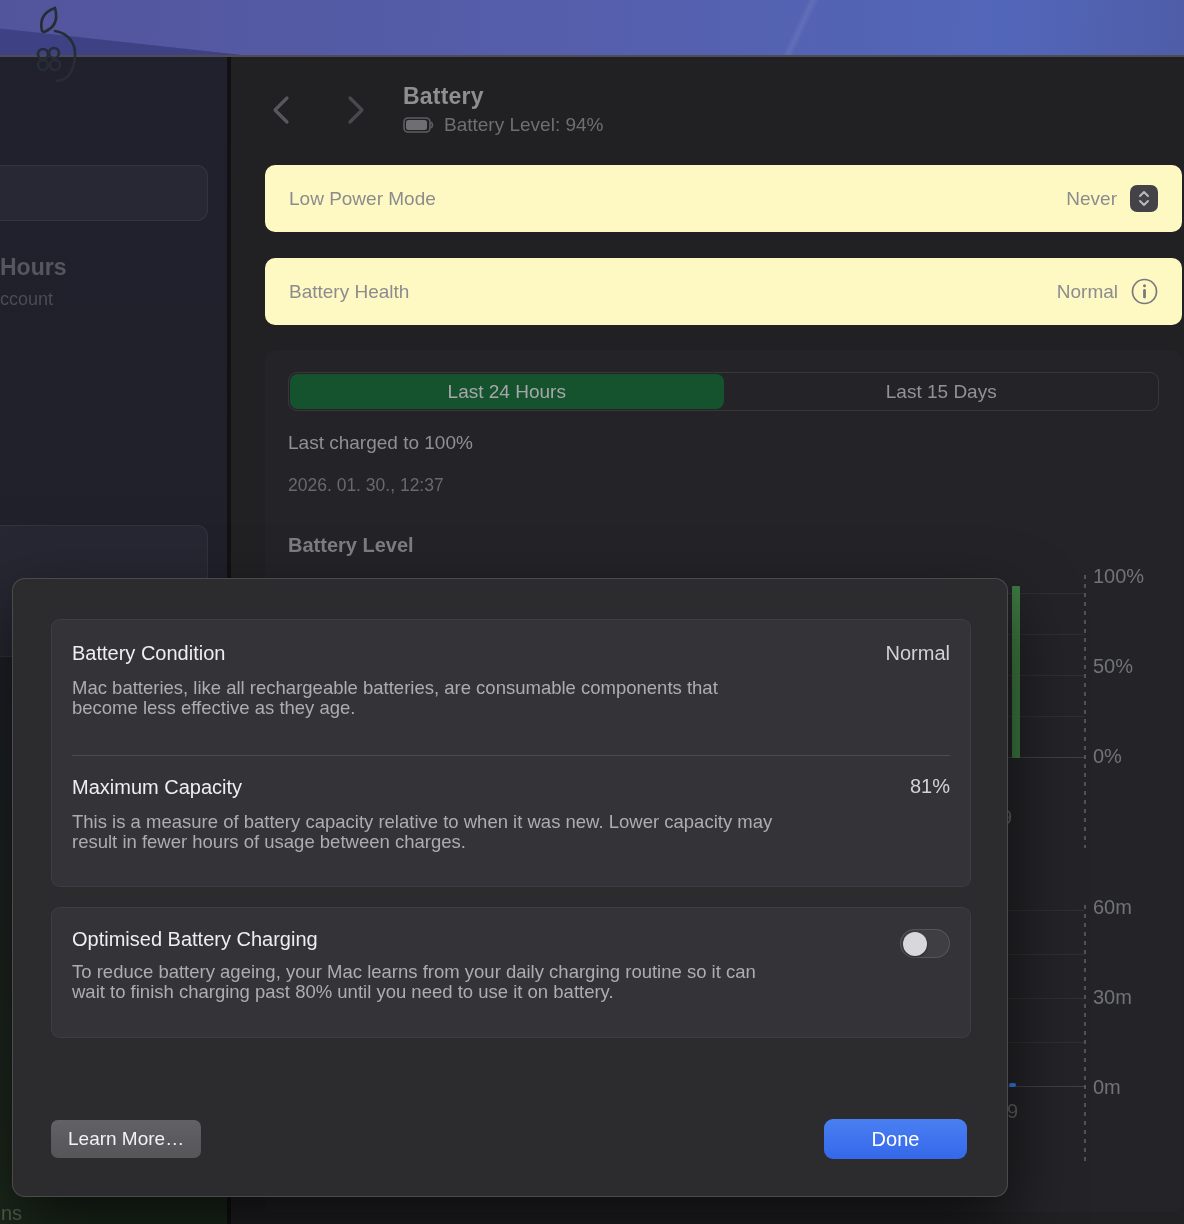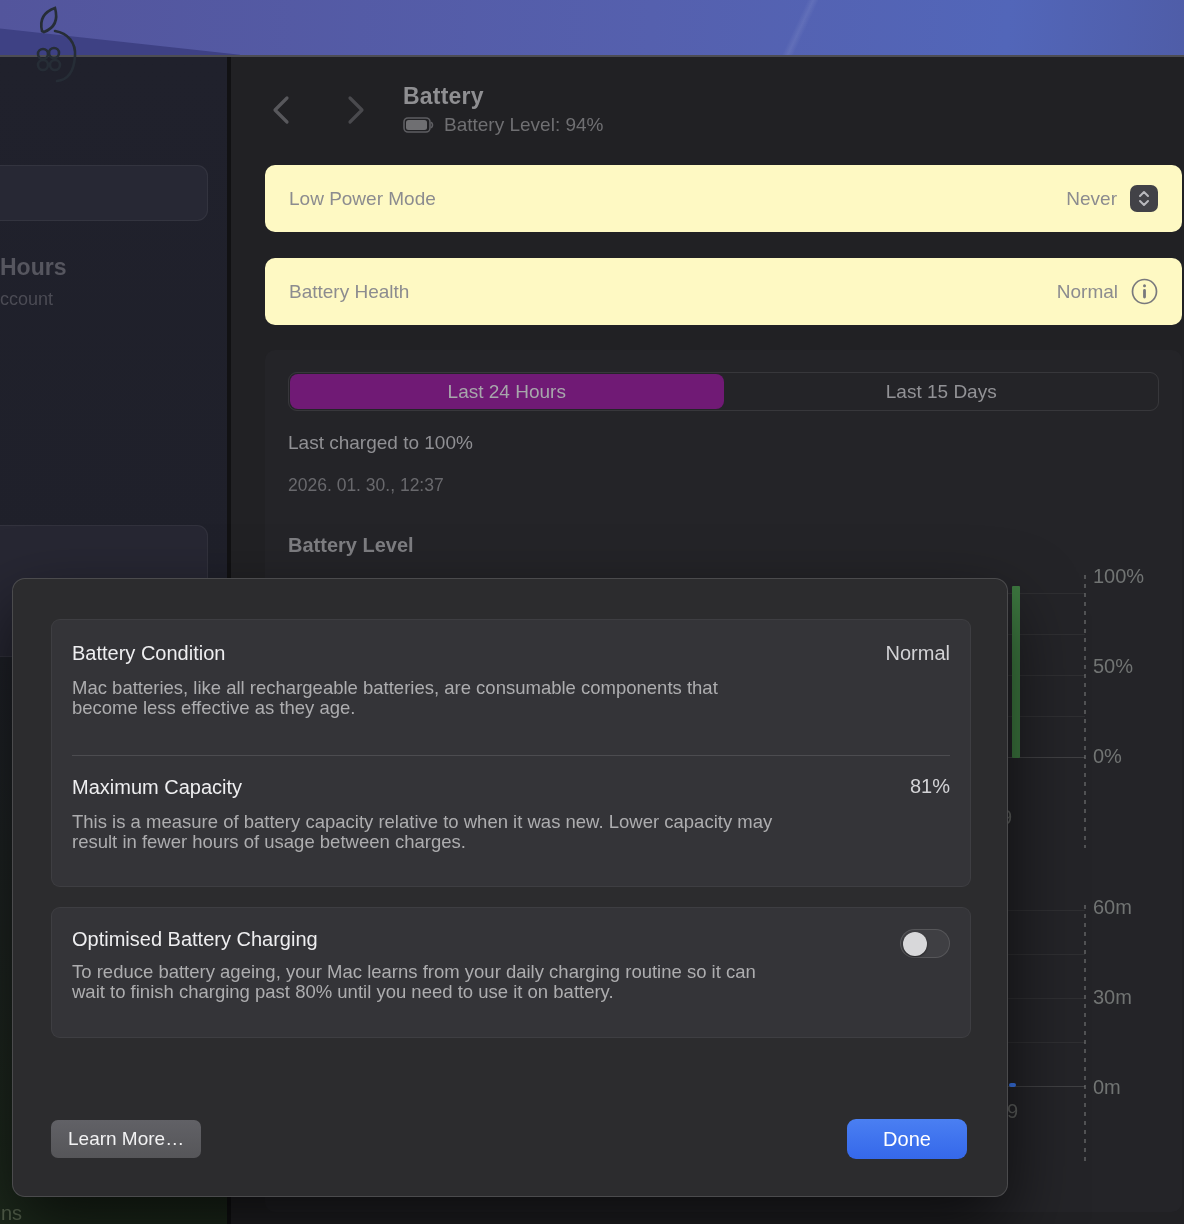--- a/index.html
+++ b/index.html
@@ -51,21 +51,21 @@
   .stepper { width:28px; height:27px; background:#424247; border-radius:7px;
     display:flex; align-items:center; justify-content:center; }
 
   .usage-card { position:absolute; left:34px; top:293px; width:917px; height:862px;
     background:#242428; border-radius:10px; }
   .segmented { position:absolute; left:23px; top:22px; width:871px; height:39px;
     border:1px solid rgba(255,255,255,0.09); border-radius:9px; display:flex;
     box-sizing:border-box; overflow:hidden; }
   .segment { flex:1; display:flex; align-items:center; justify-content:center;
     font-size:19px; color:#929296; }
-  .segment.selected { background:#701a75; border-radius:8px; margin:1px; color:#a7a7ab; }
+  .segment.selected { background:#14532d; border-radius:8px; margin:1px; color:#a7a7ab; }
   .last-charged-title { position:absolute; left:23px; top:82px; font-size:19px; color:#909094; }
   .last-charged-date  { position:absolute; left:23px; top:125px; font-size:17.5px; color:#69696d; }
   .battery-level-heading { position:absolute; left:23px; top:184px; font-size:20px; font-weight:700; color:#7e7e82; }
 
   
   .gridline { position:absolute; left:1008px; width:77px; height:1px; background:rgba(255,255,255,0.05); }
   .gridline.base { background:rgba(255,255,255,0.13); }
   .chart-bar { position:absolute; left:1012px; top:586px; width:8px; height:172px;
     border-radius:1px; }
   .dash-line { position:absolute; width:2px;
@@ -88,21 +88,21 @@
   .d-value { position:absolute; right:20px; font-size:20px; color:#d2d2d5; }
   .d-desc { position:absolute; left:20px; font-size:18.5px; line-height:20px; color:#adadaf; }
   .d-divider { position:absolute; left:20px; right:20px; top:135px; height:1px; background:rgba(255,255,255,0.12); }
   .toggle { position:absolute; right:20px; top:21px; width:50px; height:29px;
     background:#3f3f43; border:1px solid rgba(255,255,255,0.12); border-radius:15px; box-sizing:border-box; }
   .toggle-knob { position:absolute; left:2px; top:1.5px; width:24px; height:24px;
     background:#d8d8da; border-radius:50%; box-shadow:0 1px 2px rgba(0,0,0,0.5); }
   .learn-more-btn { position:absolute; left:38px; top:541px; height:38px; padding:0 17px;
     background:linear-gradient(180deg,#616166,#565659); border:none; border-radius:7px;
     color:#f2f2f3; font-size:19px; font-family:inherit; }
-  .done-btn { position:absolute; right:40px; top:540px; width:120px; height:40px;
+  .done-btn { position:absolute; right:40px; top:540px; width:143px; height:40px;
     background:linear-gradient(180deg,#4a7ff2,#3568ea); border:none; border-radius:9px;
     color:#ffffff; font-size:20px; font-family:inherit; }
 </style>
 </head>
 <body>
 
 <div class="screen">
 
   <div class="wallpaper">
     <div class="wallpaper-triangle"></div>

